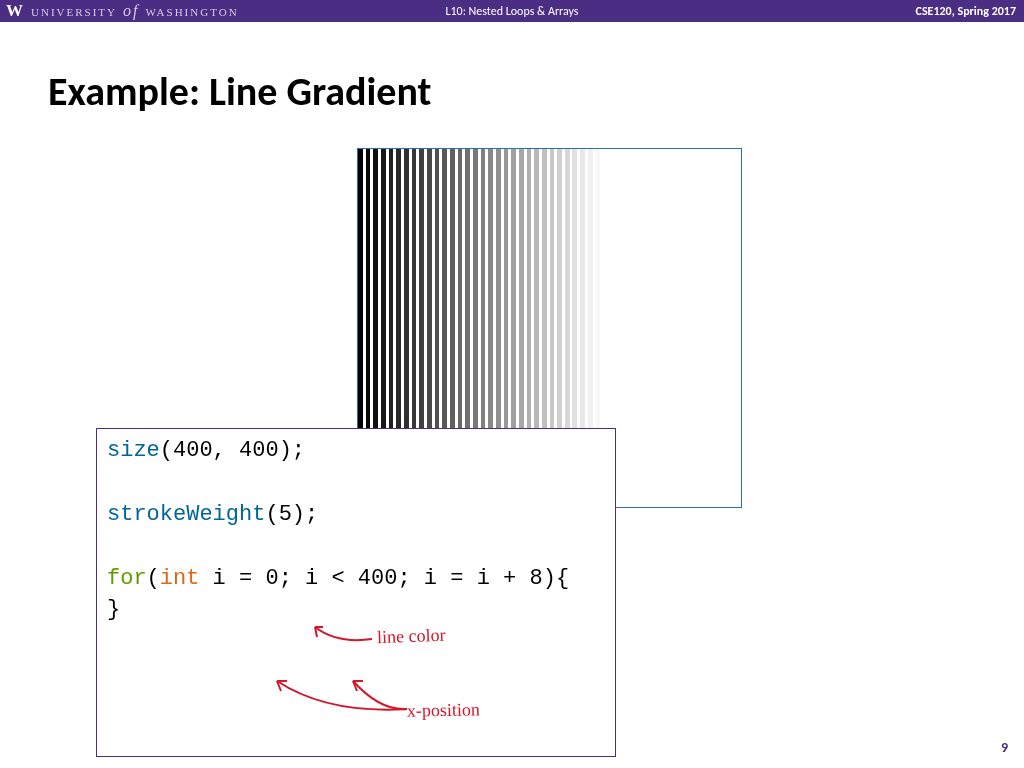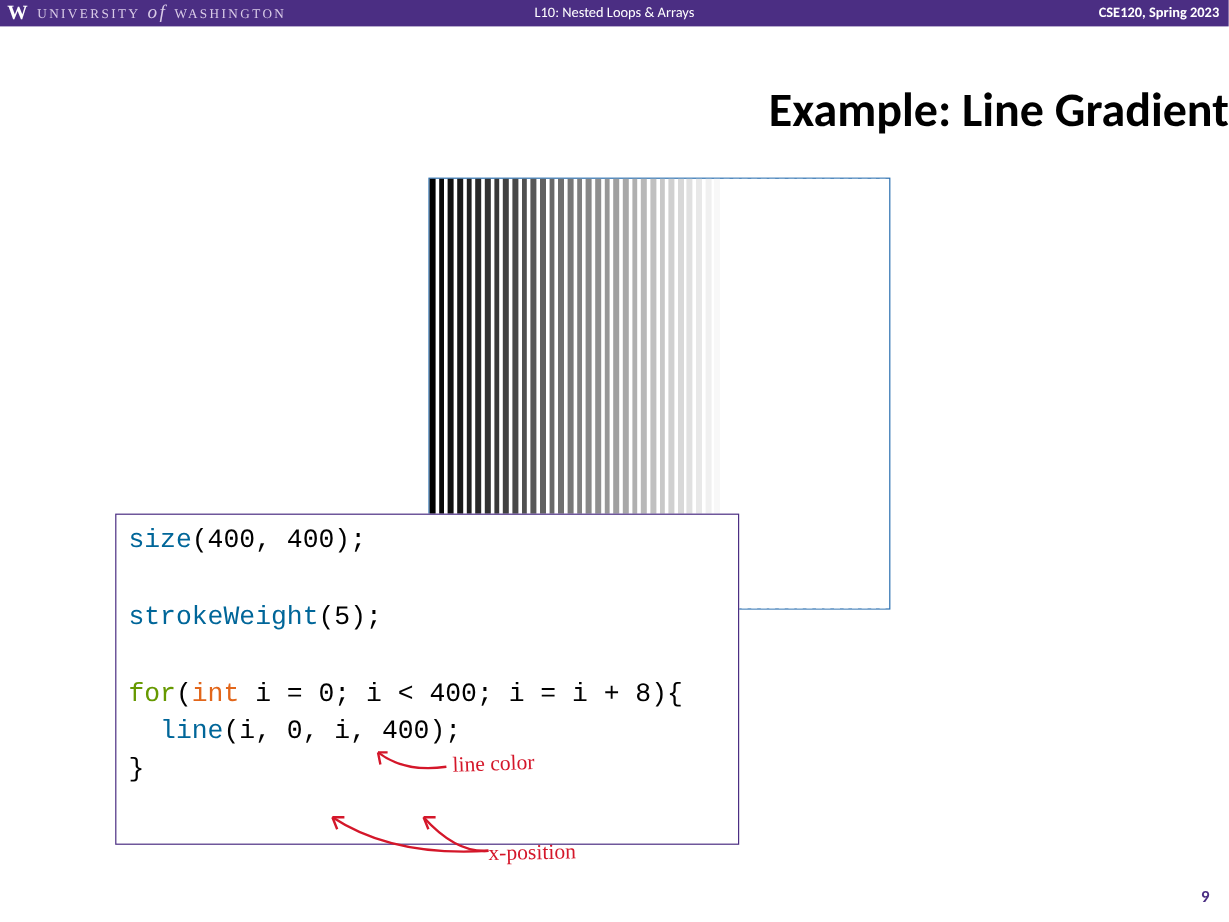--- a/index.html
+++ b/index.html
@@ -48,21 +48,20 @@
     position: absolute;
     right: 8px;
     font-weight: bold;
   }
   .slide-title {
     font-size: 40px;
     font-weight: 800;
     color: #000;
     margin: 45px 0 0 48px;
     font-family: Calibri, Arial, sans-serif;
-    text-align: right;
   }
   .canvas-box {
     position: absolute;
     left: 357px;
     top: 148px;
     width: 385px;
     height: 360px;
     border: 1.5px solid #2a6fb0;
     background: #fff;
   }
@@ -70,21 +69,21 @@
     position: absolute;
     top: 0;
     width: 4px;
     height: 100%;
   }
   .code-box {
     position: absolute;
     left: 96px;
     top: 428px;
     width: 520px;
-    height: 276px;
+    height: 329px;
     border: 1.5px solid #4b2e83;
     background: #fff;
     padding: 6px 10px;
     font-family: Consolas, "Courier New", monospace;
     font-size: 22px;
     line-height: 1.45;
   }
   .kw-func   { color: #006699; }
   .kw-key    { color: #669900; }
   .kw-type   { color: #e2661a; }
@@ -124,21 +123,21 @@
 </style>
 </head>
 <body>
 
 <div class="topbar">
   <span class="logo">W</span>
   <span class="uni">
     <span>UNIVERSITY</span><span class="of"> of </span><span>WASHINGTON</span>
   </span>
   <span class="center">L10:  Nested Loops &amp; Arrays</span>
-  <span class="right">CSE120, Spring 2023</span>
+  <span class="right">CSE120, Spring 2017</span>
 </div>
 
 <h1 class="slide-title">Example:  Line Gradient</h1>
 
 <div class="canvas-box" id="gradient-canvas">
     <div class="line" style="background: rgb(0, 0, 0); left: 0px; width: 4.7875px;"></div>
     <div class="line" style="background: rgb(8, 8, 8); left: 7.66px; width: 4.7875px;"></div>
     <div class="line" style="background: rgb(16, 16, 16); left: 15.32px; width: 4.7875px;"></div>
     <div class="line" style="background: rgb(24, 24, 24); left: 22.98px; width: 4.7875px;"></div>
     <div class="line" style="background: rgb(32, 32, 32); left: 30.64px; width: 4.7875px;"></div>
@@ -188,21 +187,20 @@
     <div class="line" style="background: rgb(255, 255, 255); left: 367.68px; width: 4.7875px;"></div>
     <div class="line" style="background: rgb(255, 255, 255); left: 375.34px; width: 4.7875px;"></div>
   </div>
 
 <div class="code-box">
   <div><span class="kw-func">size</span><span class="kw-plain">(400, 400);</span></div>
   <div>&nbsp;</div>
   <div><span class="kw-func">strokeWeight</span><span class="kw-plain">(5);</span></div>
   <div>&nbsp;</div>
   <div><span class="kw-key">for</span><span class="kw-plain">(</span><span class="kw-type">int</span><span class="kw-plain"> i = 0; i &lt; 400; i = i + 8){</span></div>
-  <div><span class="kw-plain" style="white-space:pre">  </span><span class="kw-func">line</span><span class="kw-plain">(i, 0, i, 400);</span></div>
   <div><span class="kw-plain">}</span></div>
 
   <span class="annotation-color">line color</span>
   <span class="annotation-xpos">x-position</span>
 
   <svg class="arrow" style="left:210px; top:190px; width:80px; height:30px;">
     <path d="M65,20 Q30,25 8,8"></path>
     <path d="M8,8 L16,8 M8,8 L10,18"></path>
   </svg>
   <svg class="arrow" style="left:170px; top:240px; width:150px; height:45px;">

